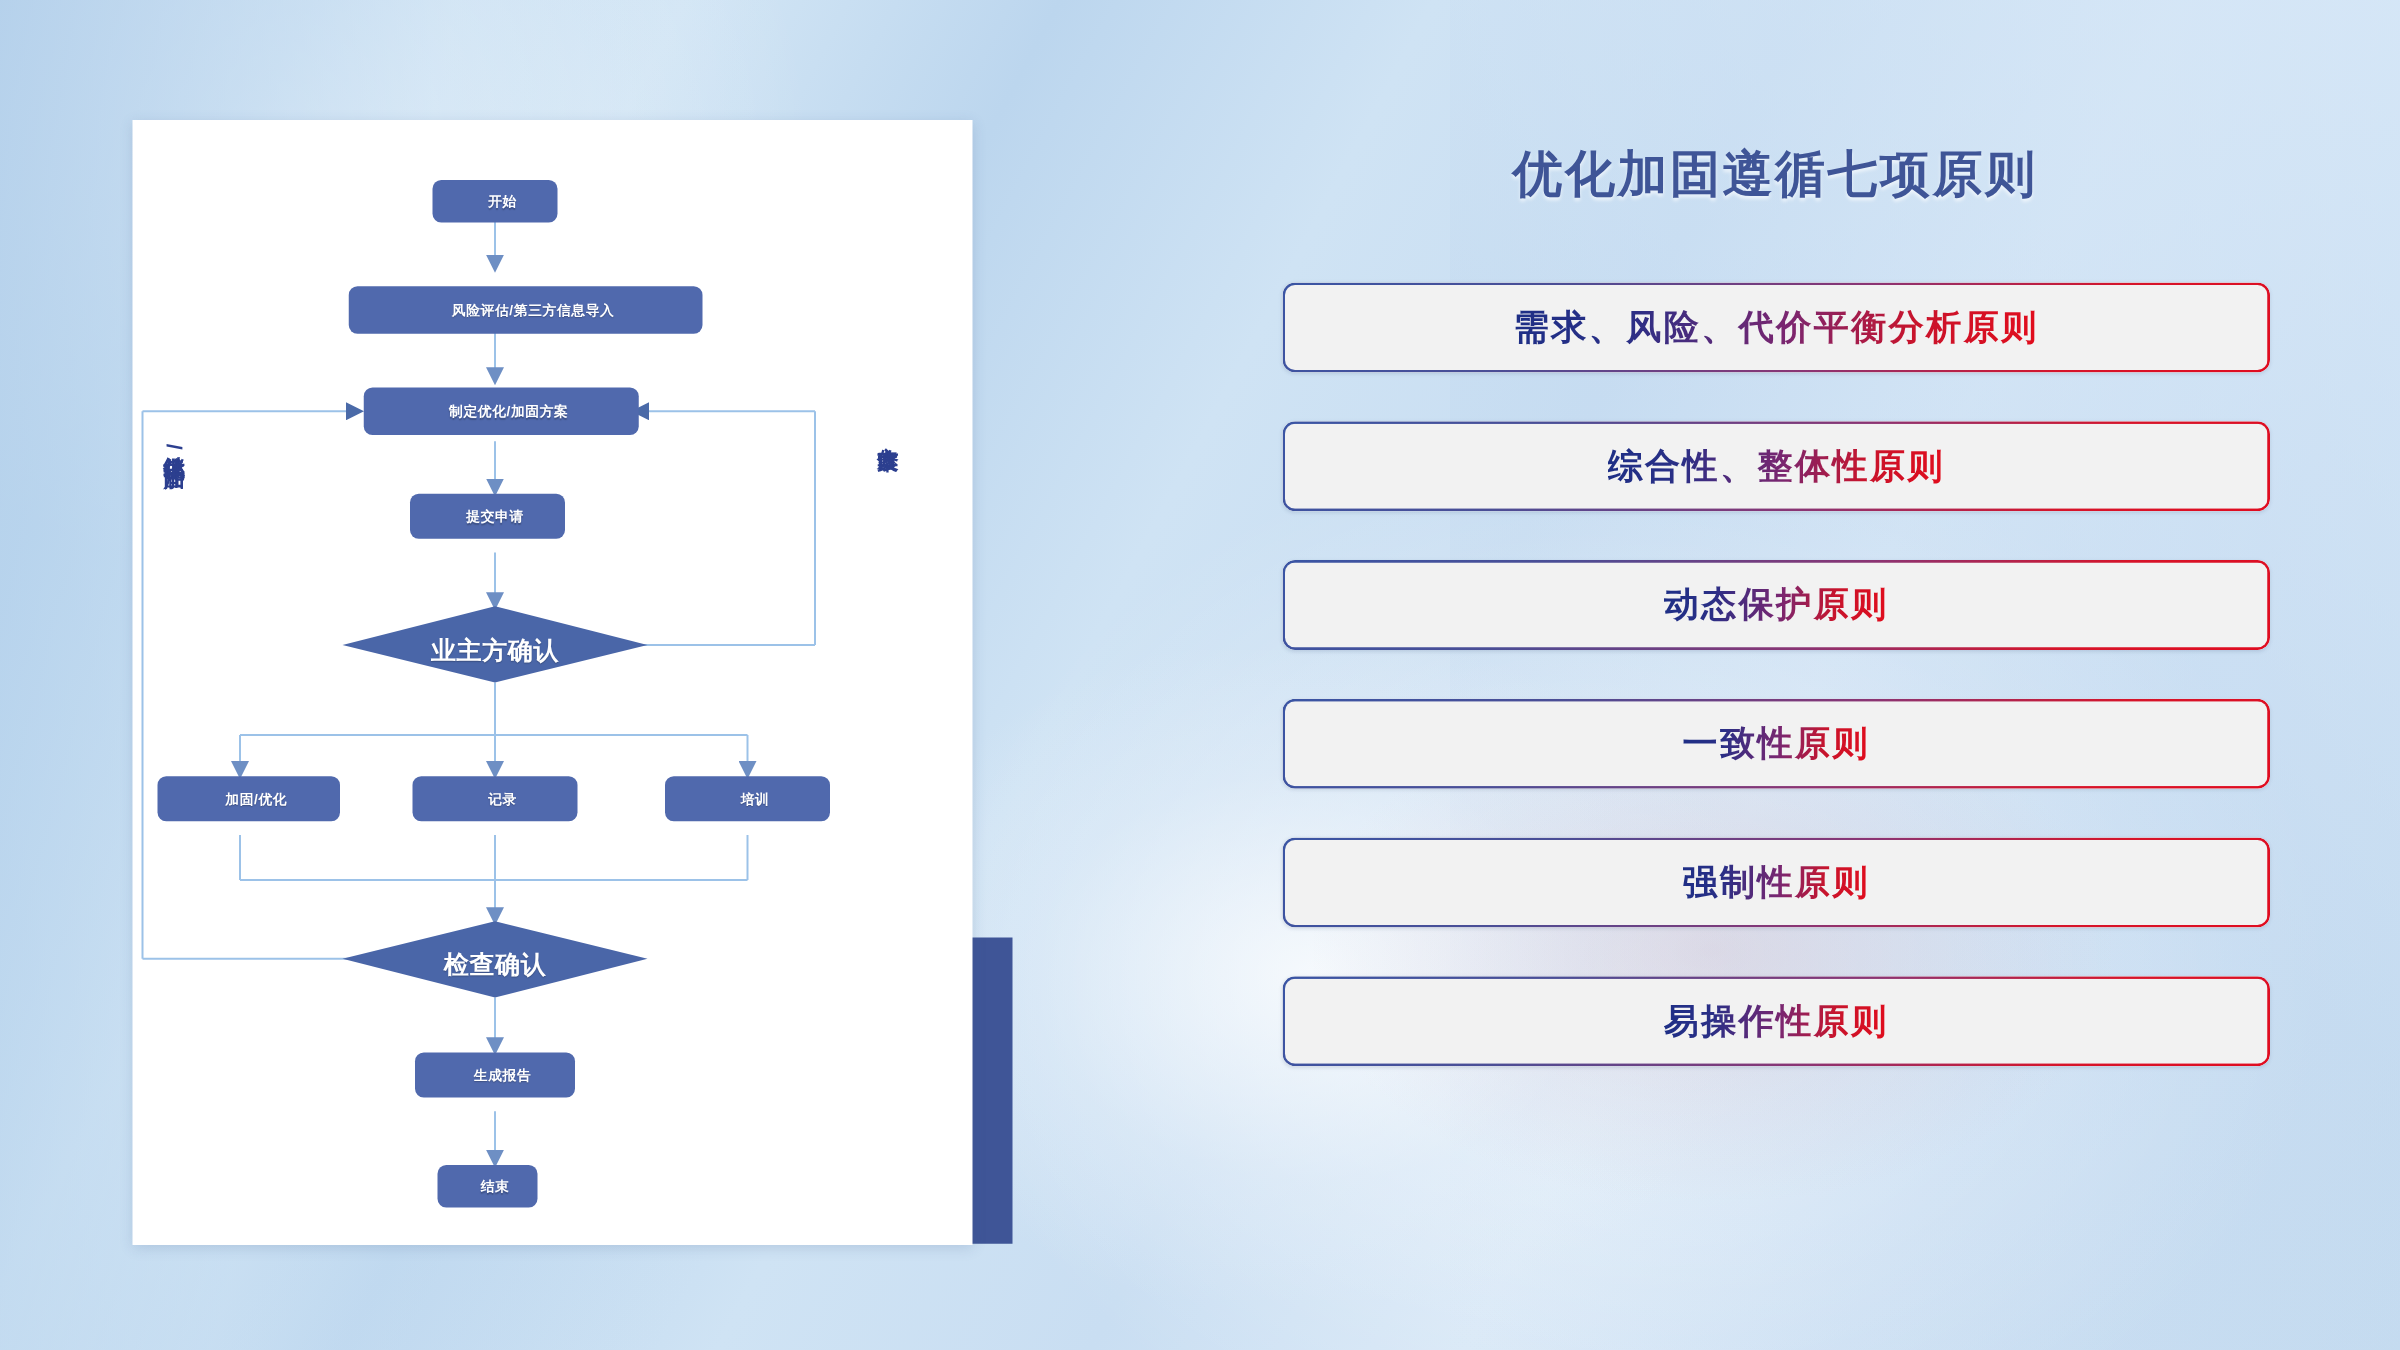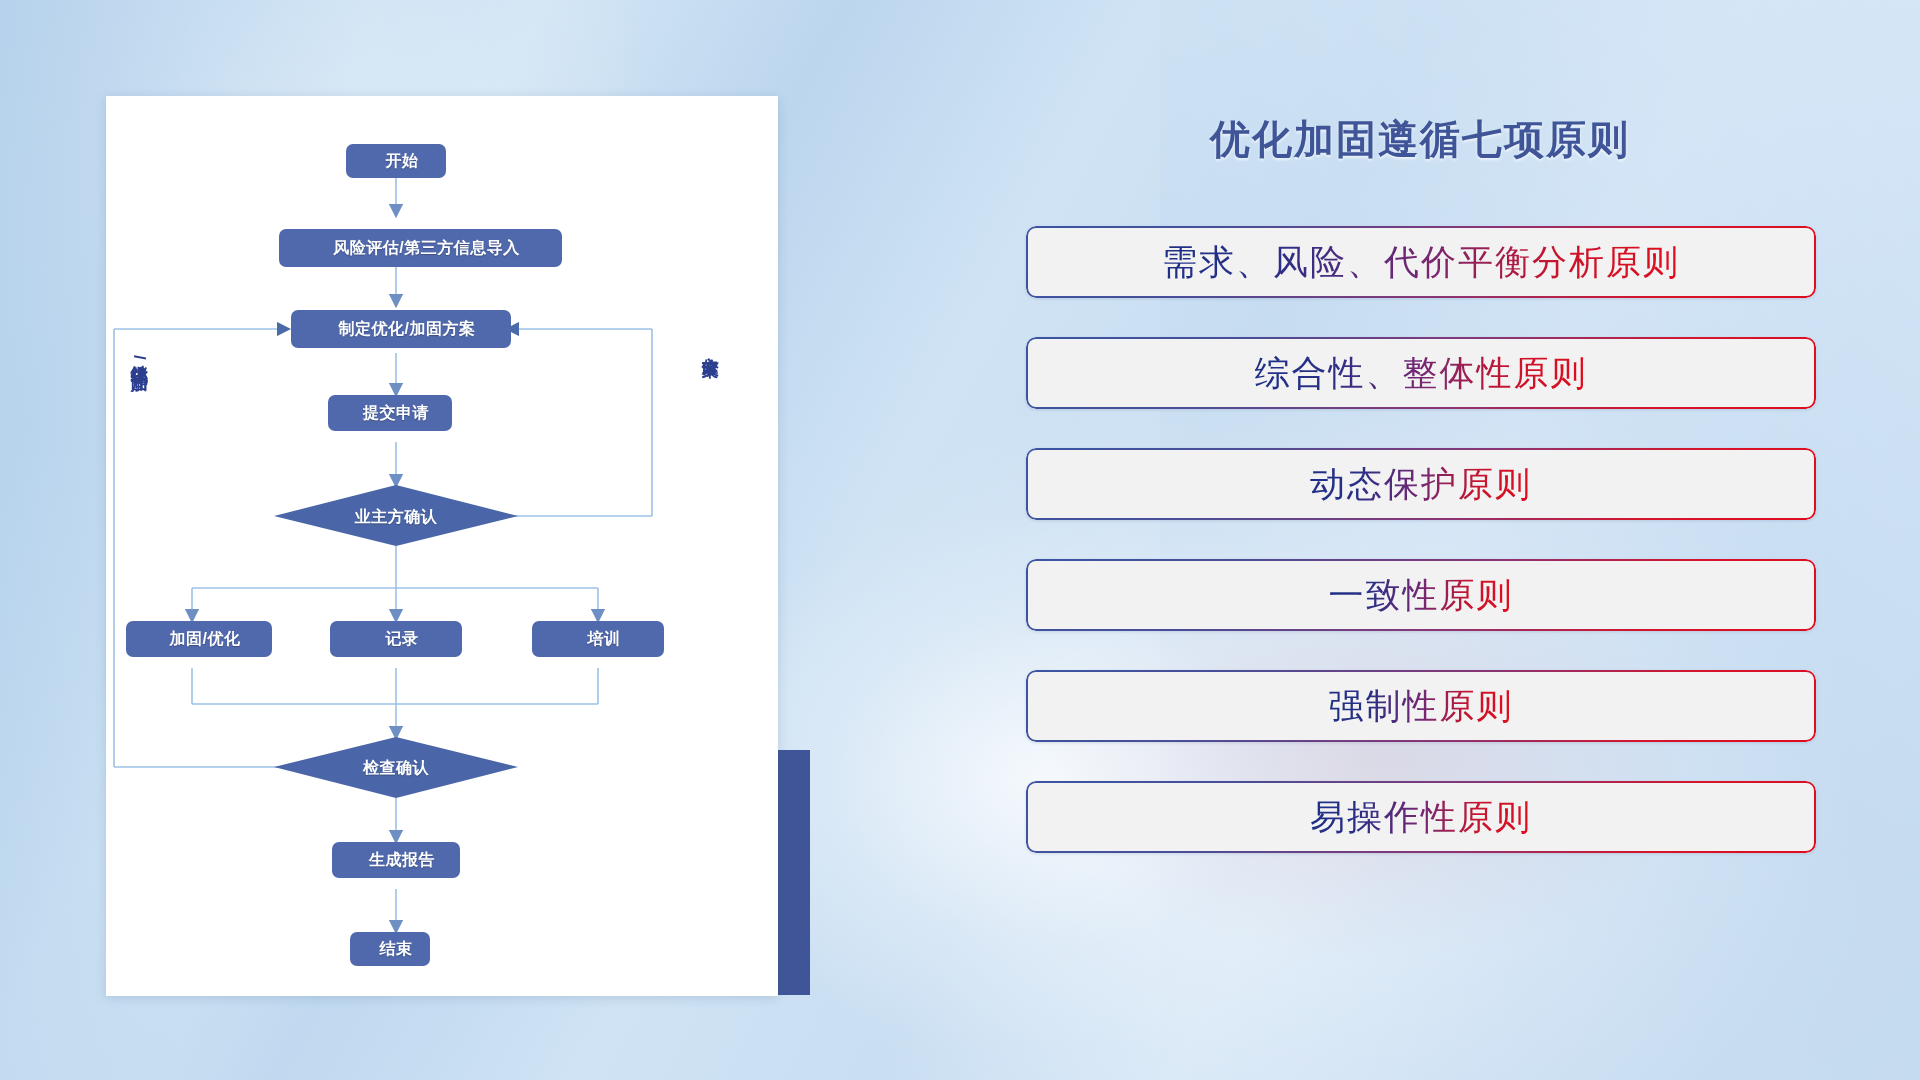--- a/index.html
+++ b/index.html
@@ -60,31 +60,31 @@
   }
   .flow {
     position: absolute; left: 0; top: 0; width: 672px; height: 900px;
   }
   .node {
     position: absolute;
     background: #5069ad;
     color: #ffffff;
     border-radius: 7px;
     display: flex; align-items: center; justify-content: center;
-    font-size: 16px;
+    font-size: 11px;
     font-weight: 700;
     white-space: nowrap;
     letter-spacing: 0.5px;
     text-shadow: 0 1px 1px rgba(0,0,0,0.25);
     padding-left: 12px;
   }
   .dia-label {
     position: absolute;
     color: #ffffff;
-    font-size: 16px;
+    font-size: 20px;
     font-weight: 700;
     white-space: nowrap;
     text-shadow: 0 1px 1px rgba(0,0,0,0.25);
     pointer-events: none;
     letter-spacing: .5px;
   }
   .vlabel {
     position: absolute;
     writing-mode: vertical-rl;
     color: #2c3f8f;
@@ -123,22 +123,22 @@
     padding: 2px;
     background: linear-gradient(128deg, #3a55a4 0%, #4a4e96 26%, #8b3473 56%, #d6142a 80%, #e00c20 100%);
     -webkit-mask: linear-gradient(#000 0 0) content-box, linear-gradient(#000 0 0);
     -webkit-mask-composite: xor;
     mask: linear-gradient(#000 0 0) content-box, linear-gradient(#000 0 0);
     mask-composite: exclude;
     pointer-events: none;
   }
   .p-text {
     position: relative;
-    font-size: 35px;
-    font-weight: 400;
+    font-size: 28px;
+    font-weight: 700;
     letter-spacing: 2px;
     background: linear-gradient(95deg, #1e2f86 0%, #2a2f86 22%, #7a2670 52%, #c8142c 76%, #e20c1c 100%);
     -webkit-background-clip: text;
     background-clip: text;
     color: transparent;
     white-space: nowrap;
   }
 </style>
 </head>
 <body>

